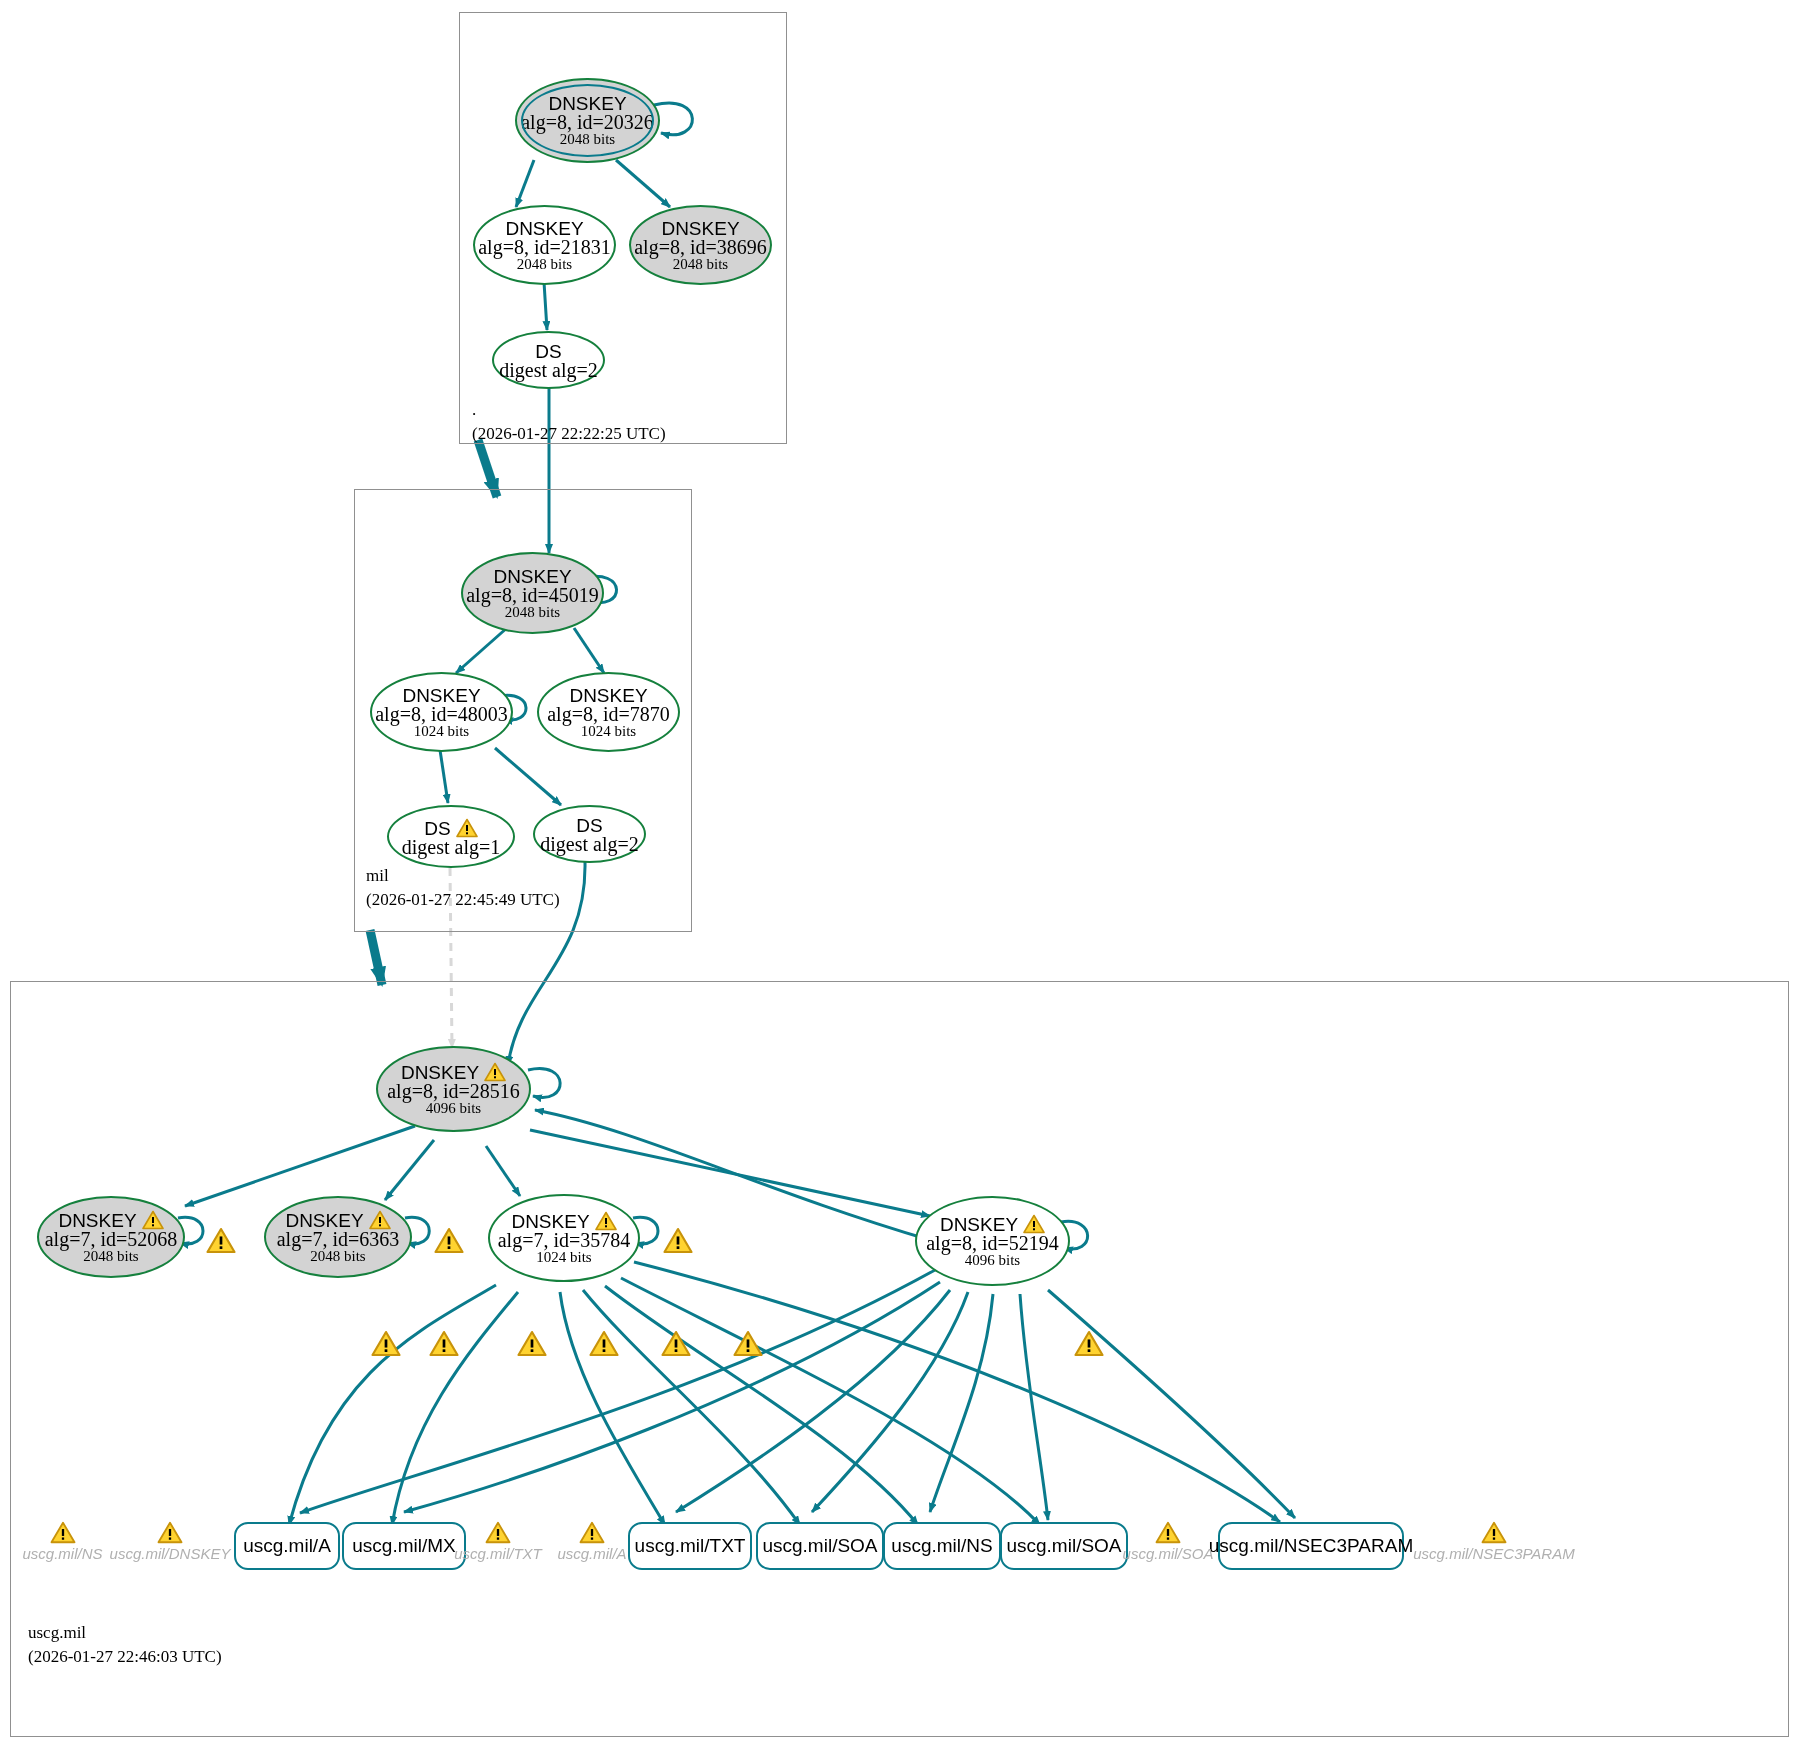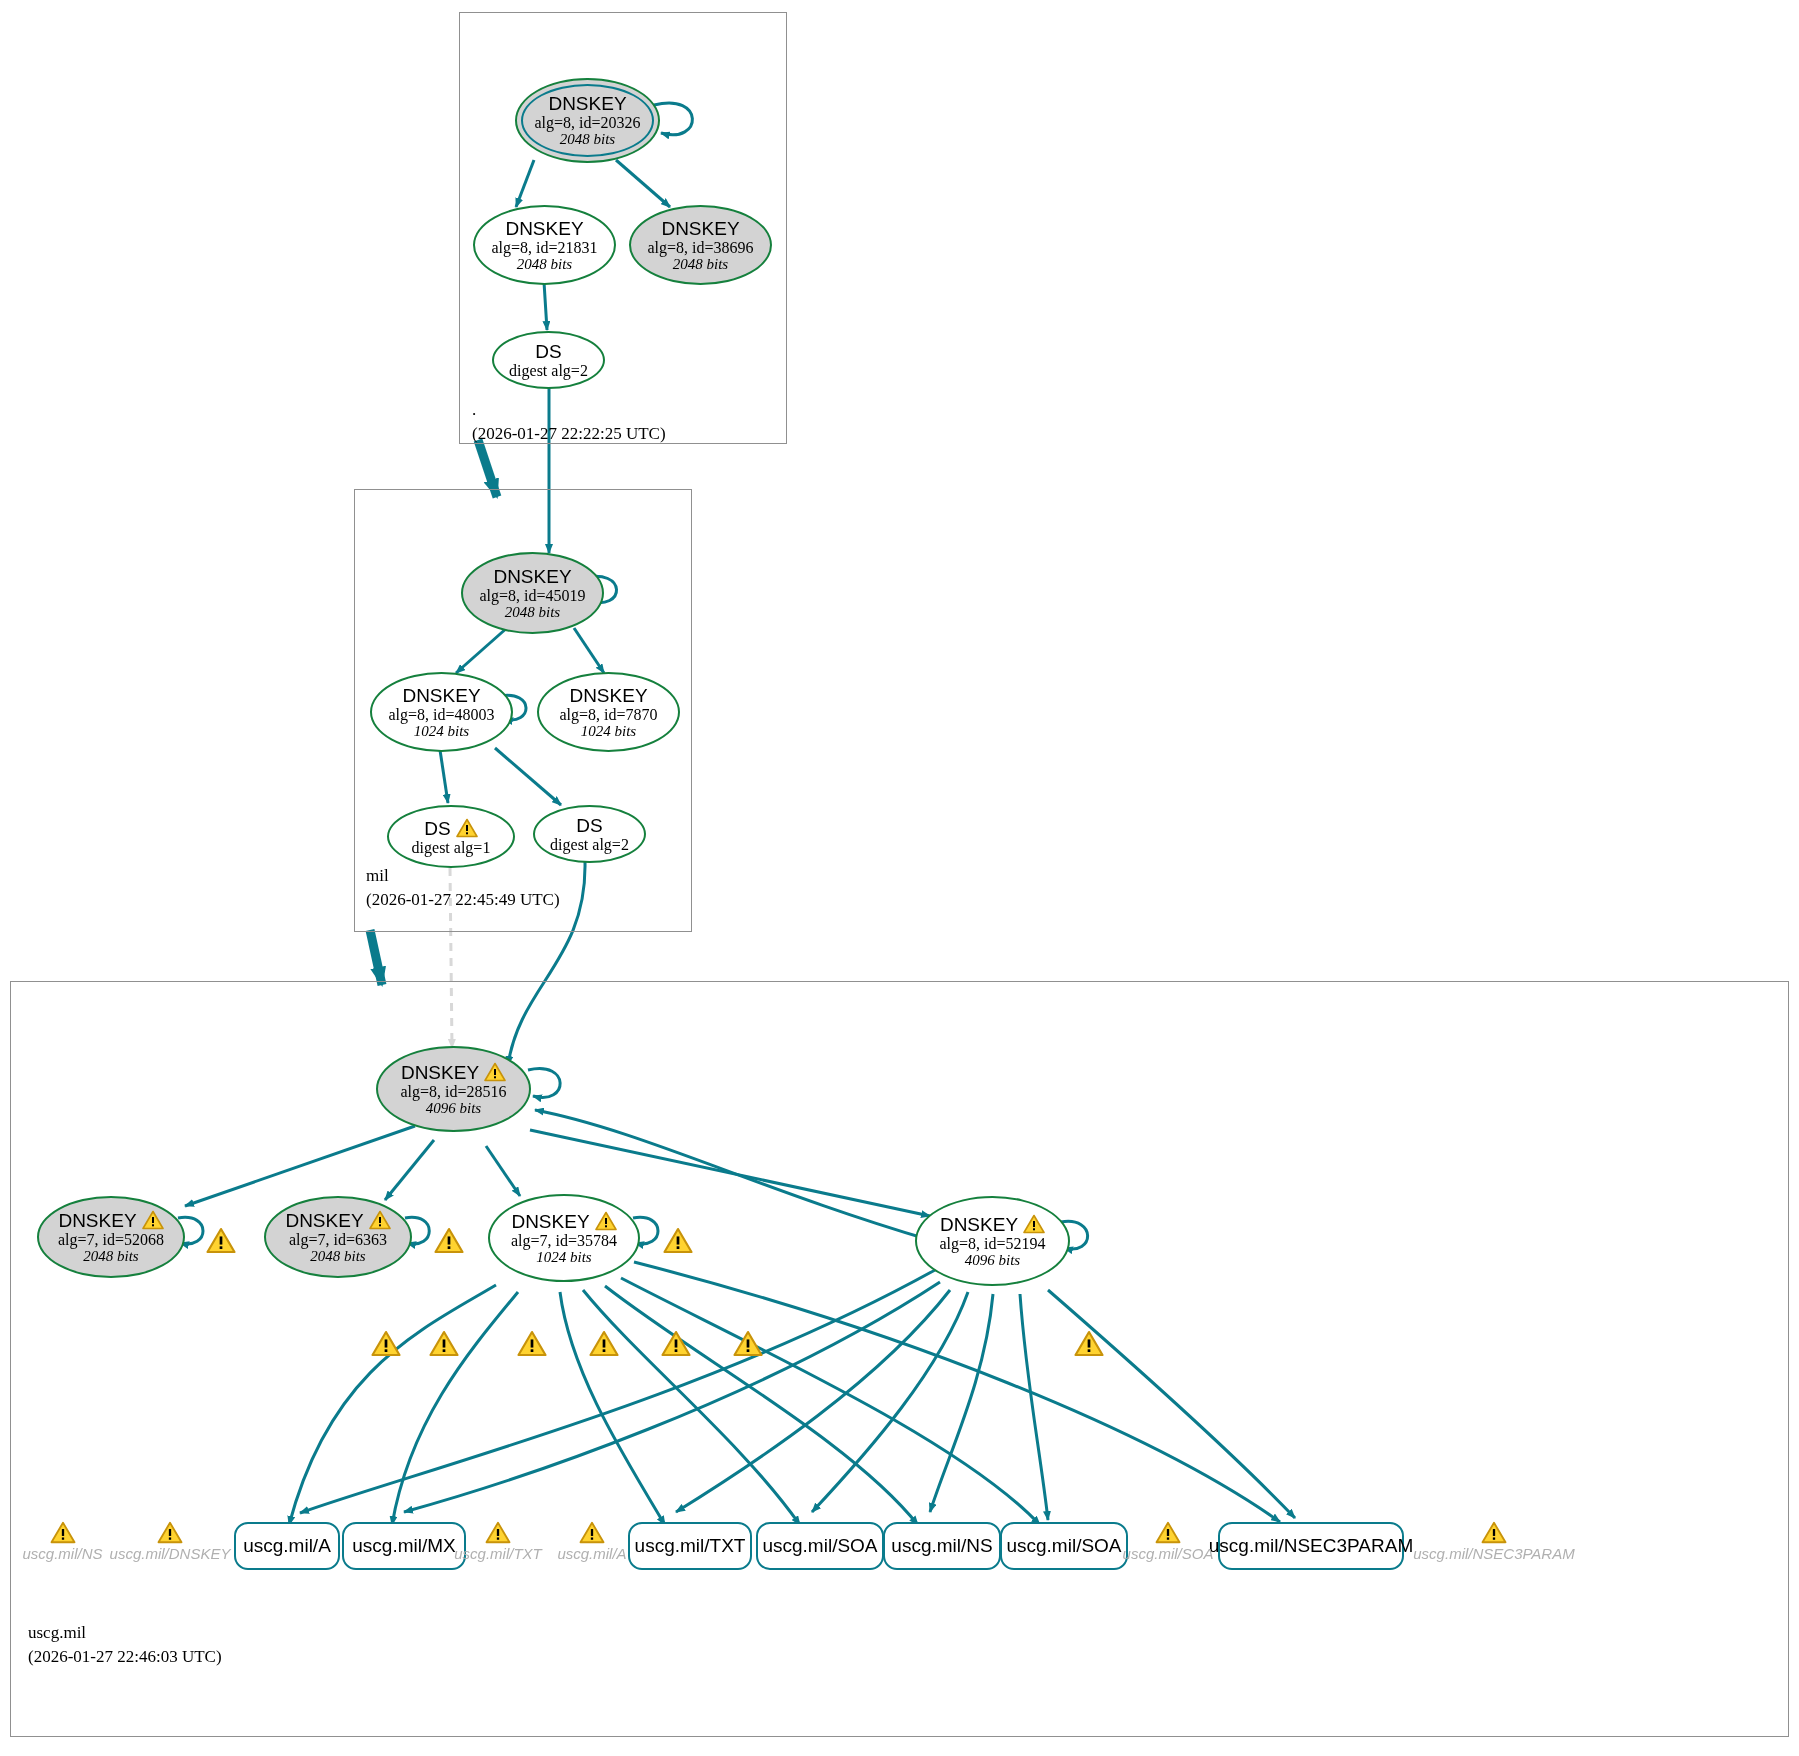--- a/index.html
+++ b/index.html
@@ -10,22 +10,22 @@
   .zonebox{position:absolute;border:1px solid #909090;background:transparent;box-sizing:border-box;}
   .zonelabel{position:absolute;color:#000;font-family:"Liberation Serif",serif;font-size:17px;line-height:24px;white-space:nowrap;}
   .zonelabel .zl-name{display:block;}
   .zonelabel .zl-time{display:block;text-align:right;}
 
   
   .node{position:absolute;box-sizing:border-box;border:2px solid #15803d;border-radius:50%;
         display:flex;flex-direction:column;align-items:center;justify-content:center;background:#ffffff;text-align:center;}
   .node.filled{background:#d3d3d3;}
   .node .t1{font-family:"Liberation Sans",sans-serif;font-size:19px;color:#000;line-height:21px;display:flex;align-items:center;gap:5px;white-space:nowrap;}
-  .node .t2{font-family:"Liberation Serif",serif;font-size:16px;color:#000;line-height:17px;white-space:nowrap;}
-  .node .t3{font-family:"Liberation Serif",serif;font-size:15px;color:#000;line-height:17px;white-space:nowrap;font-style:italic;}
+  .node .t2{font-family:"Liberation Serif",serif;font-size:20px;color:#000;line-height:17px;white-space:nowrap;}
+  .node .t3{font-family:"Liberation Serif",serif;font-size:15px;color:#000;line-height:17px;white-space:nowrap;}
   .node.dbl{border-width:2px;}
   .node.dbl::after{content:"";position:absolute;left:4px;top:4px;right:4px;bottom:4px;border:2px solid #0a7b8c;border-radius:50%;pointer-events:none;}
 
   
   .rrset{position:absolute;box-sizing:border-box;border:2px solid #0a7b8c;border-radius:14px;background:#fff;
          display:flex;align-items:center;justify-content:center;}
   .rrset span{font-family:"Liberation Sans",sans-serif;font-size:19px;color:#000;white-space:nowrap;}
 
   
   .ghost{position:absolute;display:flex;flex-direction:column;align-items:center;gap:1px;}

